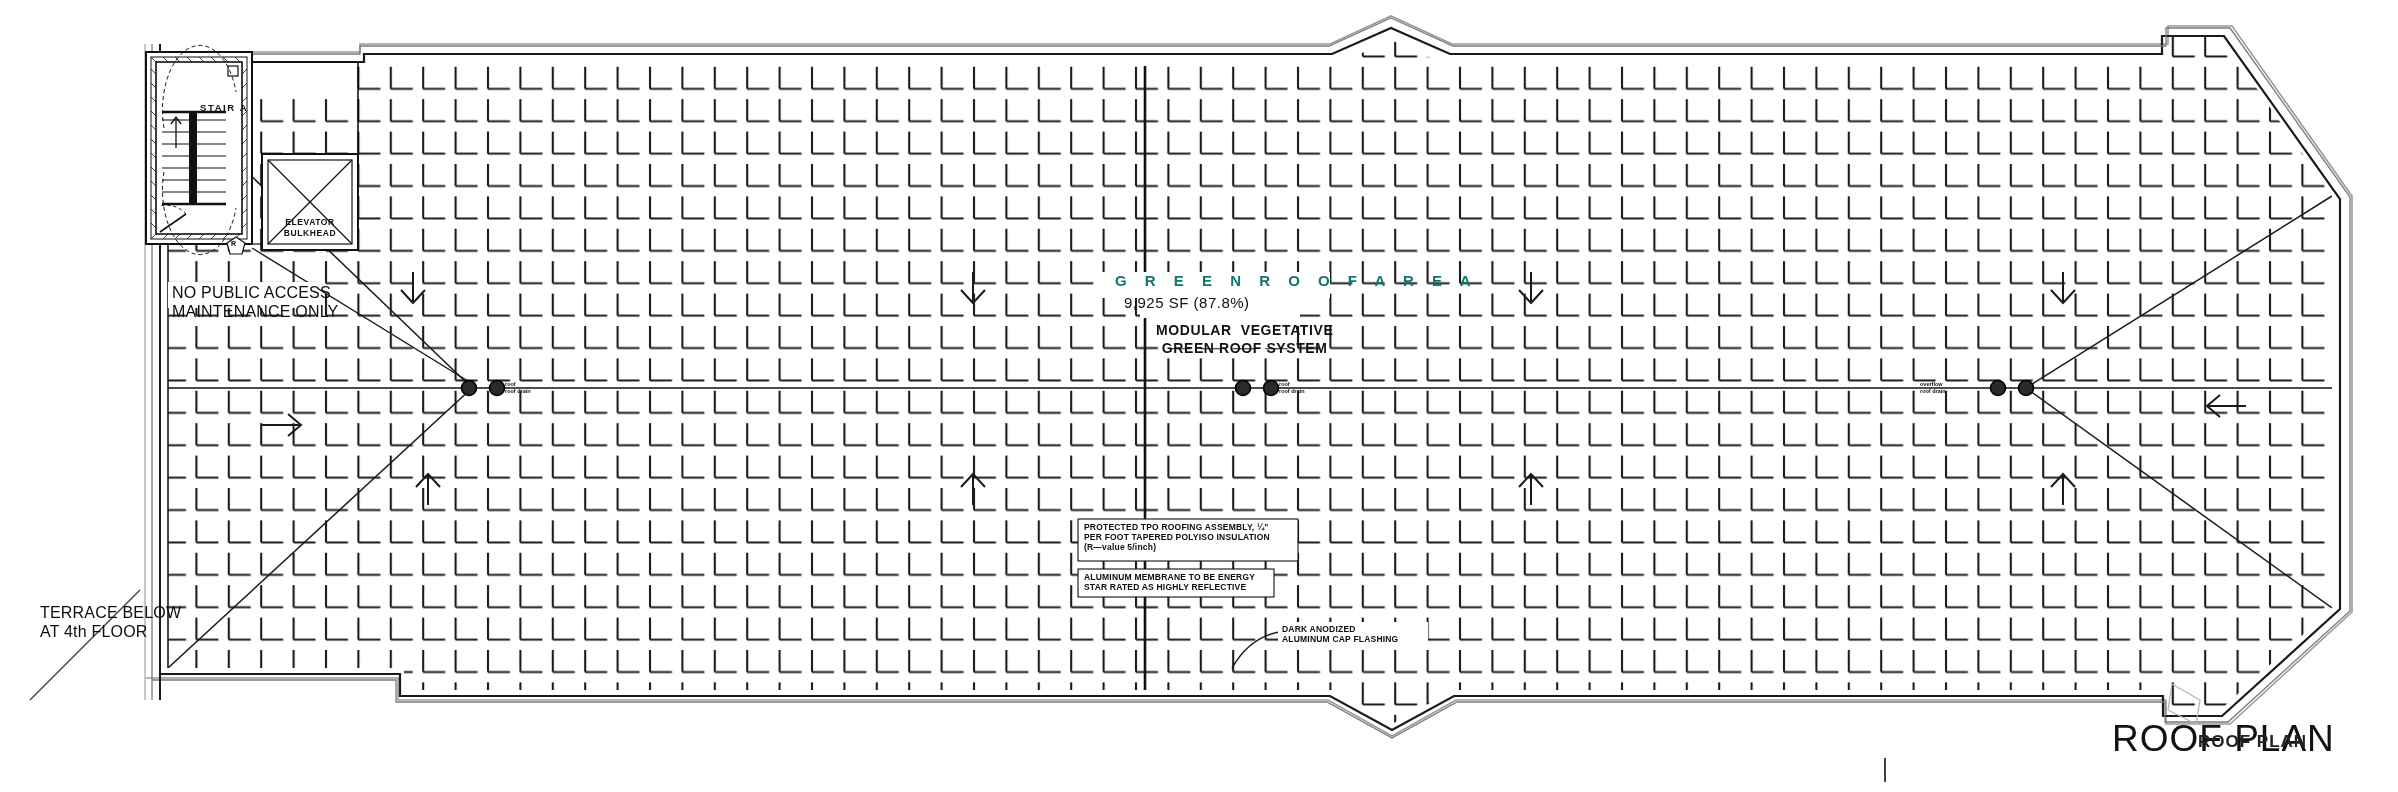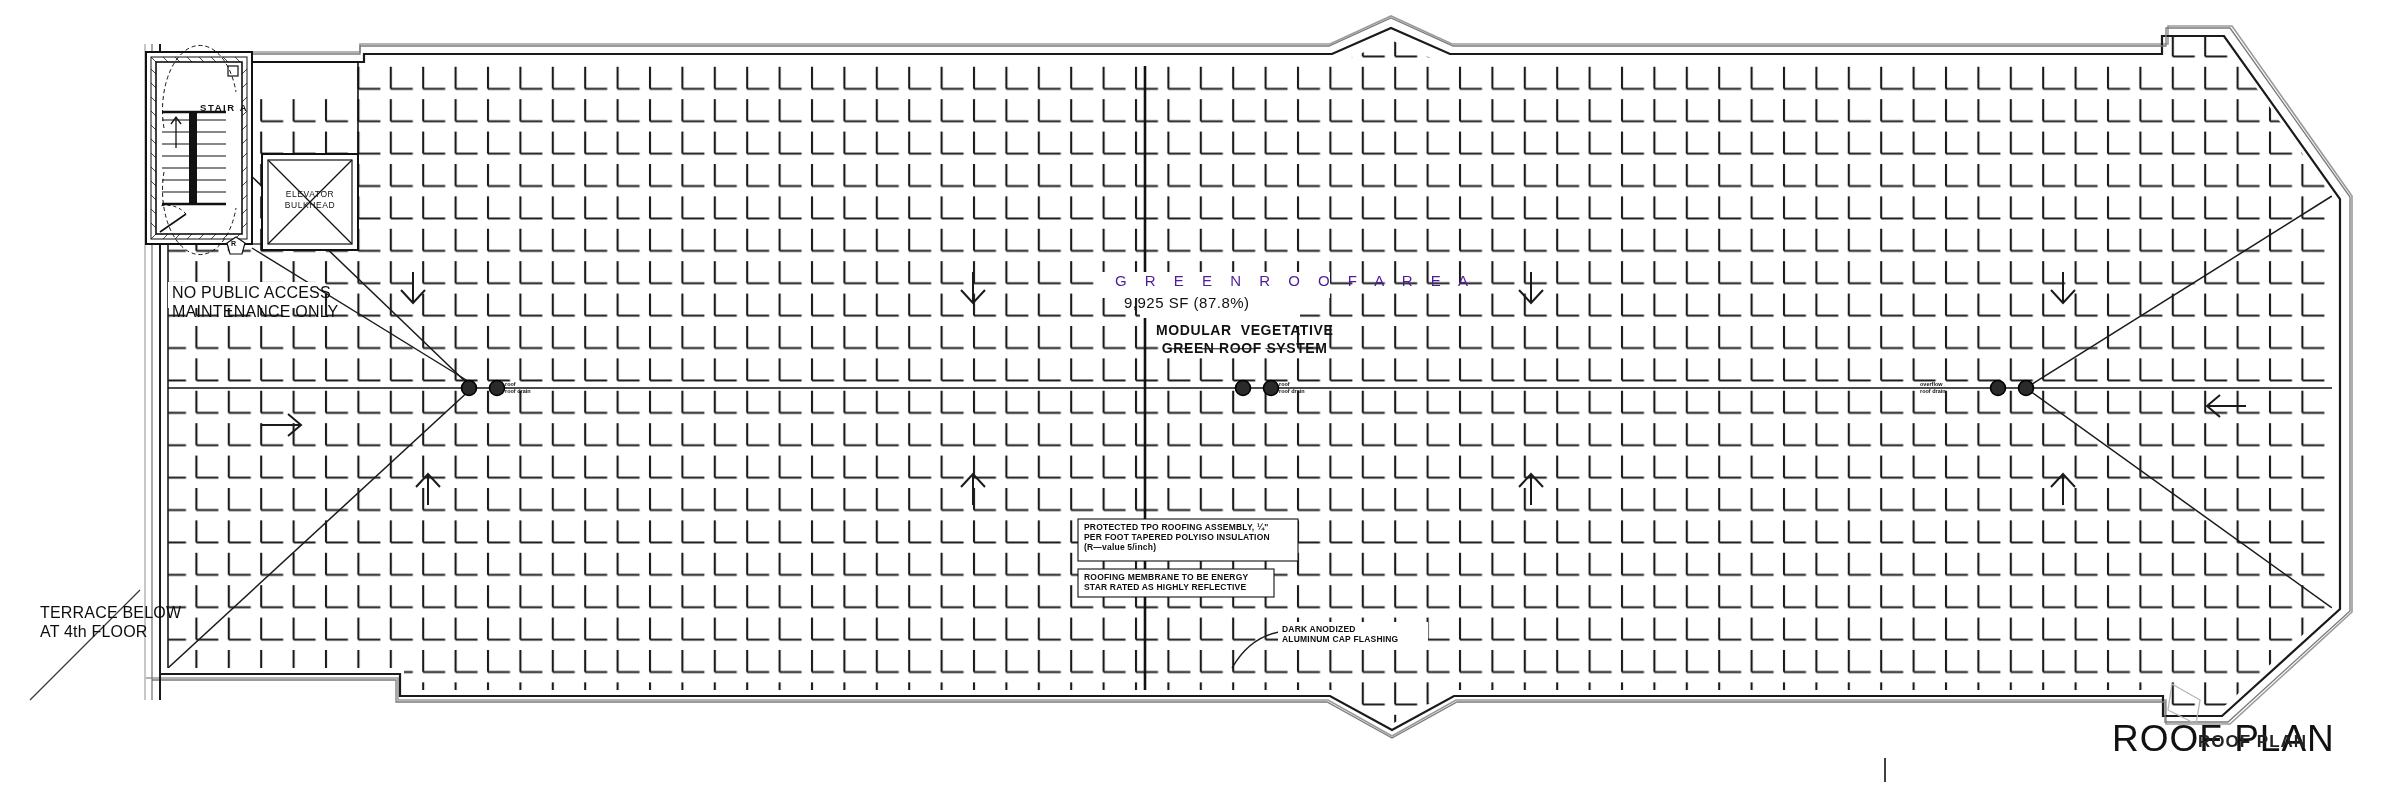--- a/index.html
+++ b/index.html
@@ -10,42 +10,42 @@
   }
   #sheet{position:absolute;inset:0;width:2398px;height:792px;background:#fff;}
   #plan-svg{position:absolute;left:0;top:0;width:2398px;height:792px;display:block;}
 
   .ann{position:absolute;white-space:pre;color:#0d0d0d;line-height:1.18;}
   .ann-sm{font-size:16px;letter-spacing:.2px;font-weight:400;}
   .ann-xs{font-size:8.5px;letter-spacing:.2px;font-weight:700;}
   .ann-tiny{font-size:7px;letter-spacing:.1px;font-weight:700;}
 
   #green-roof-title{
-    position:absolute;font-size:15px;letter-spacing:7px;font-weight:400;color:#4c1d95;
+    position:absolute;font-size:15px;letter-spacing:7px;font-weight:700;color:#0f766e;
     white-space:nowrap;
   }
   #green-roof-area{
     position:absolute;font-size:15px;letter-spacing:.5px;font-weight:500;color:#111;
     white-space:nowrap;
   }
   #green-roof-sys{
     position:absolute;font-size:14px;letter-spacing:.6px;font-weight:700;color:#111;
     text-align:center;line-height:1.25;white-space:pre;
   }
   #sheet-title{
     position:absolute;font-size:37px;letter-spacing:1px;font-weight:400;color:#111;
     white-space:nowrap;
   }
   #sheet-title-ghost{
     position:absolute;font-size:17px;letter-spacing:1px;font-weight:700;color:#222;
     white-space:nowrap;
   }
   .stair-label{position:absolute;font-size:9.5px;letter-spacing:1.6px;font-weight:700;margin-left:28px;}
-  .elev-label{position:absolute;font-size:8.5px;letter-spacing:.6px;font-weight:400;
-    text-align:center;line-height:1.3;white-space:pre;}
+  .elev-label{position:absolute;font-size:8.5px;letter-spacing:.6px;font-weight:700;
+    text-align:center;line-height:1.3;white-space:pre;margin-top:28px;}
   .drain-label{position:absolute;font-size:5.5px;font-weight:700;line-height:1.25;white-space:pre;}
 </style>
 </head>
 <body>
 
 <div id="sheet">
 
   <svg id="plan-svg" viewBox="0 0 2398 792" xmlns="http://www.w3.org/2000/svg">
 
     <defs>
@@ -388,21 +388,21 @@
   <div class="ann ann-sm" style="left:172px;top:284px;">NO PUBLIC ACCESS
 MAINTENANCE ONLY</div>
 
   <div class="ann ann-sm" style="left:40px;top:604px;text-align:left;">TERRACE BELOW
 AT 4th FLOOR</div>
 
   <div class="ann ann-xs" style="left:1084px;top:522px;">PROTECTED TPO ROOFING ASSEMBLY, ¼"
 PER FOOT TAPERED POLYISO INSULATION
 (R—value 5/inch)</div>
 
-  <div class="ann ann-xs" style="left:1084px;top:572px;">ROOFING MEMBRANE TO BE ENERGY
+  <div class="ann ann-xs" style="left:1084px;top:572px;">ALUMINUM MEMBRANE TO BE ENERGY
 STAR RATED AS HIGHLY REFLECTIVE</div>
 
   <div class="ann ann-xs" style="left:1282px;top:624px;">DARK ANODIZED
 ALUMINUM CAP FLASHING</div>
 
   <div class="stair-label" style="left:172px;top:102px;">STAIR A</div>
 
   <div class="elev-label" style="left:272px;top:189px;width:76px;">ELEVATOR
 BULKHEAD</div>
 

